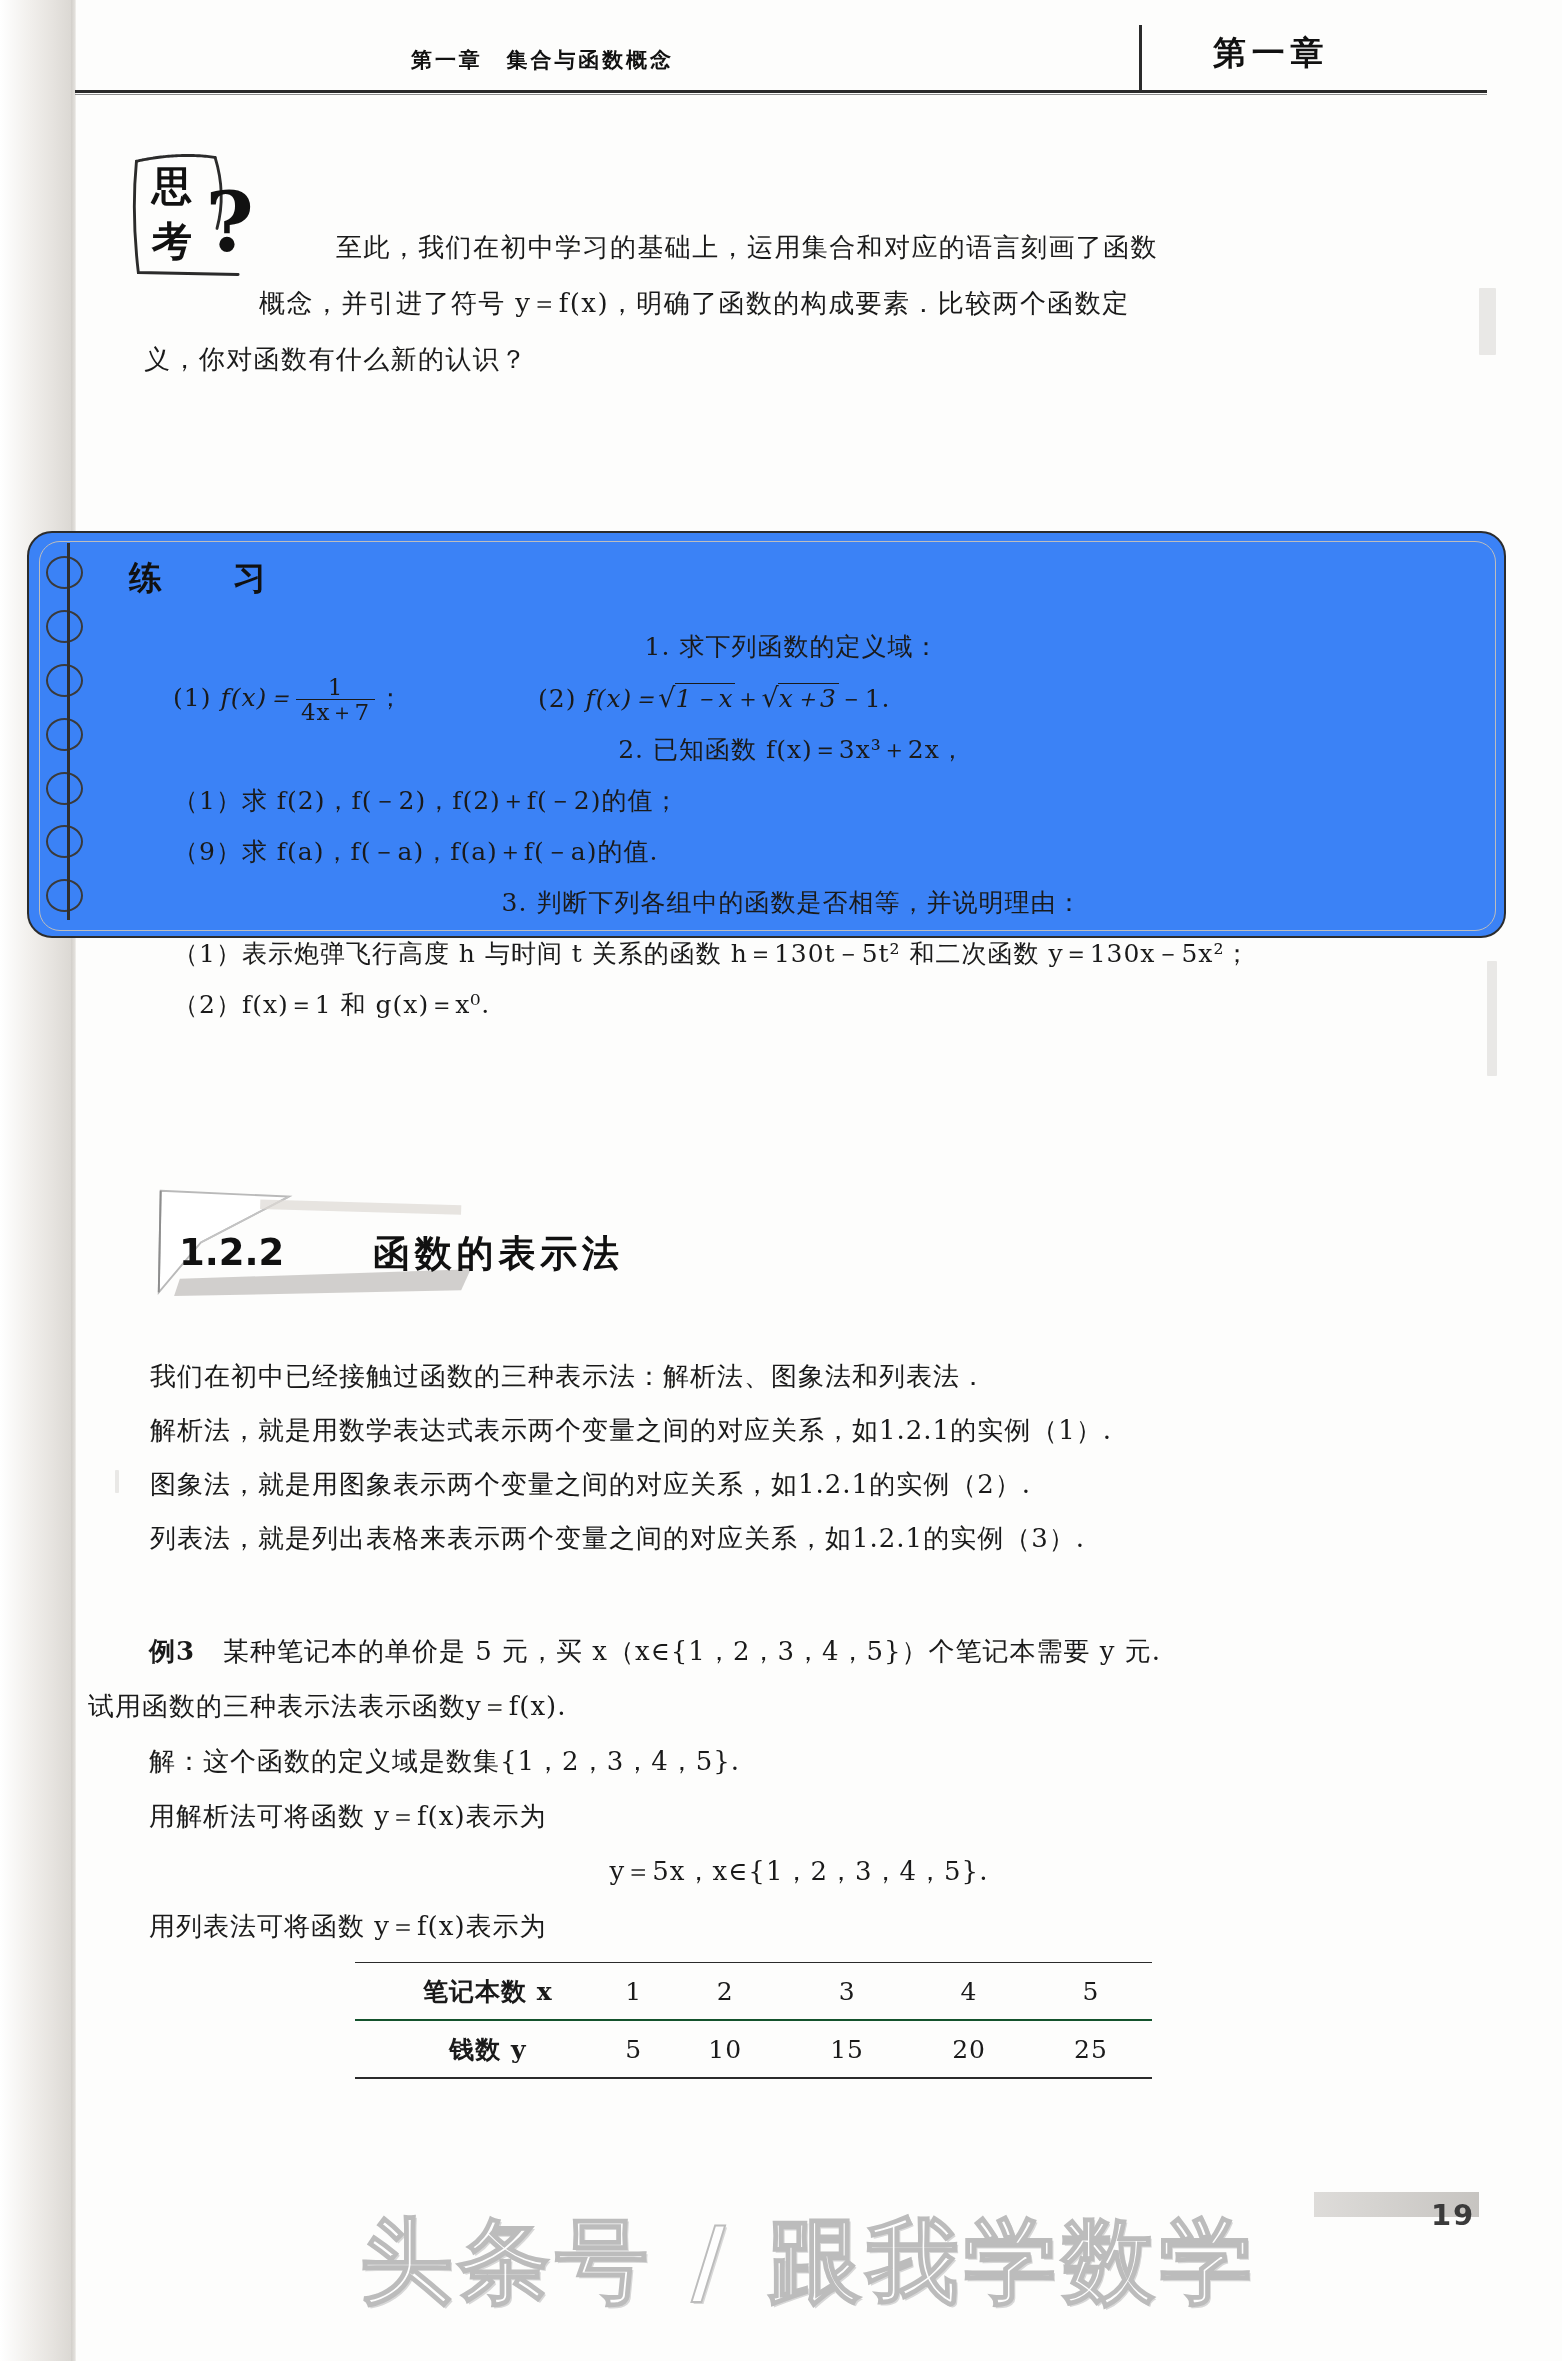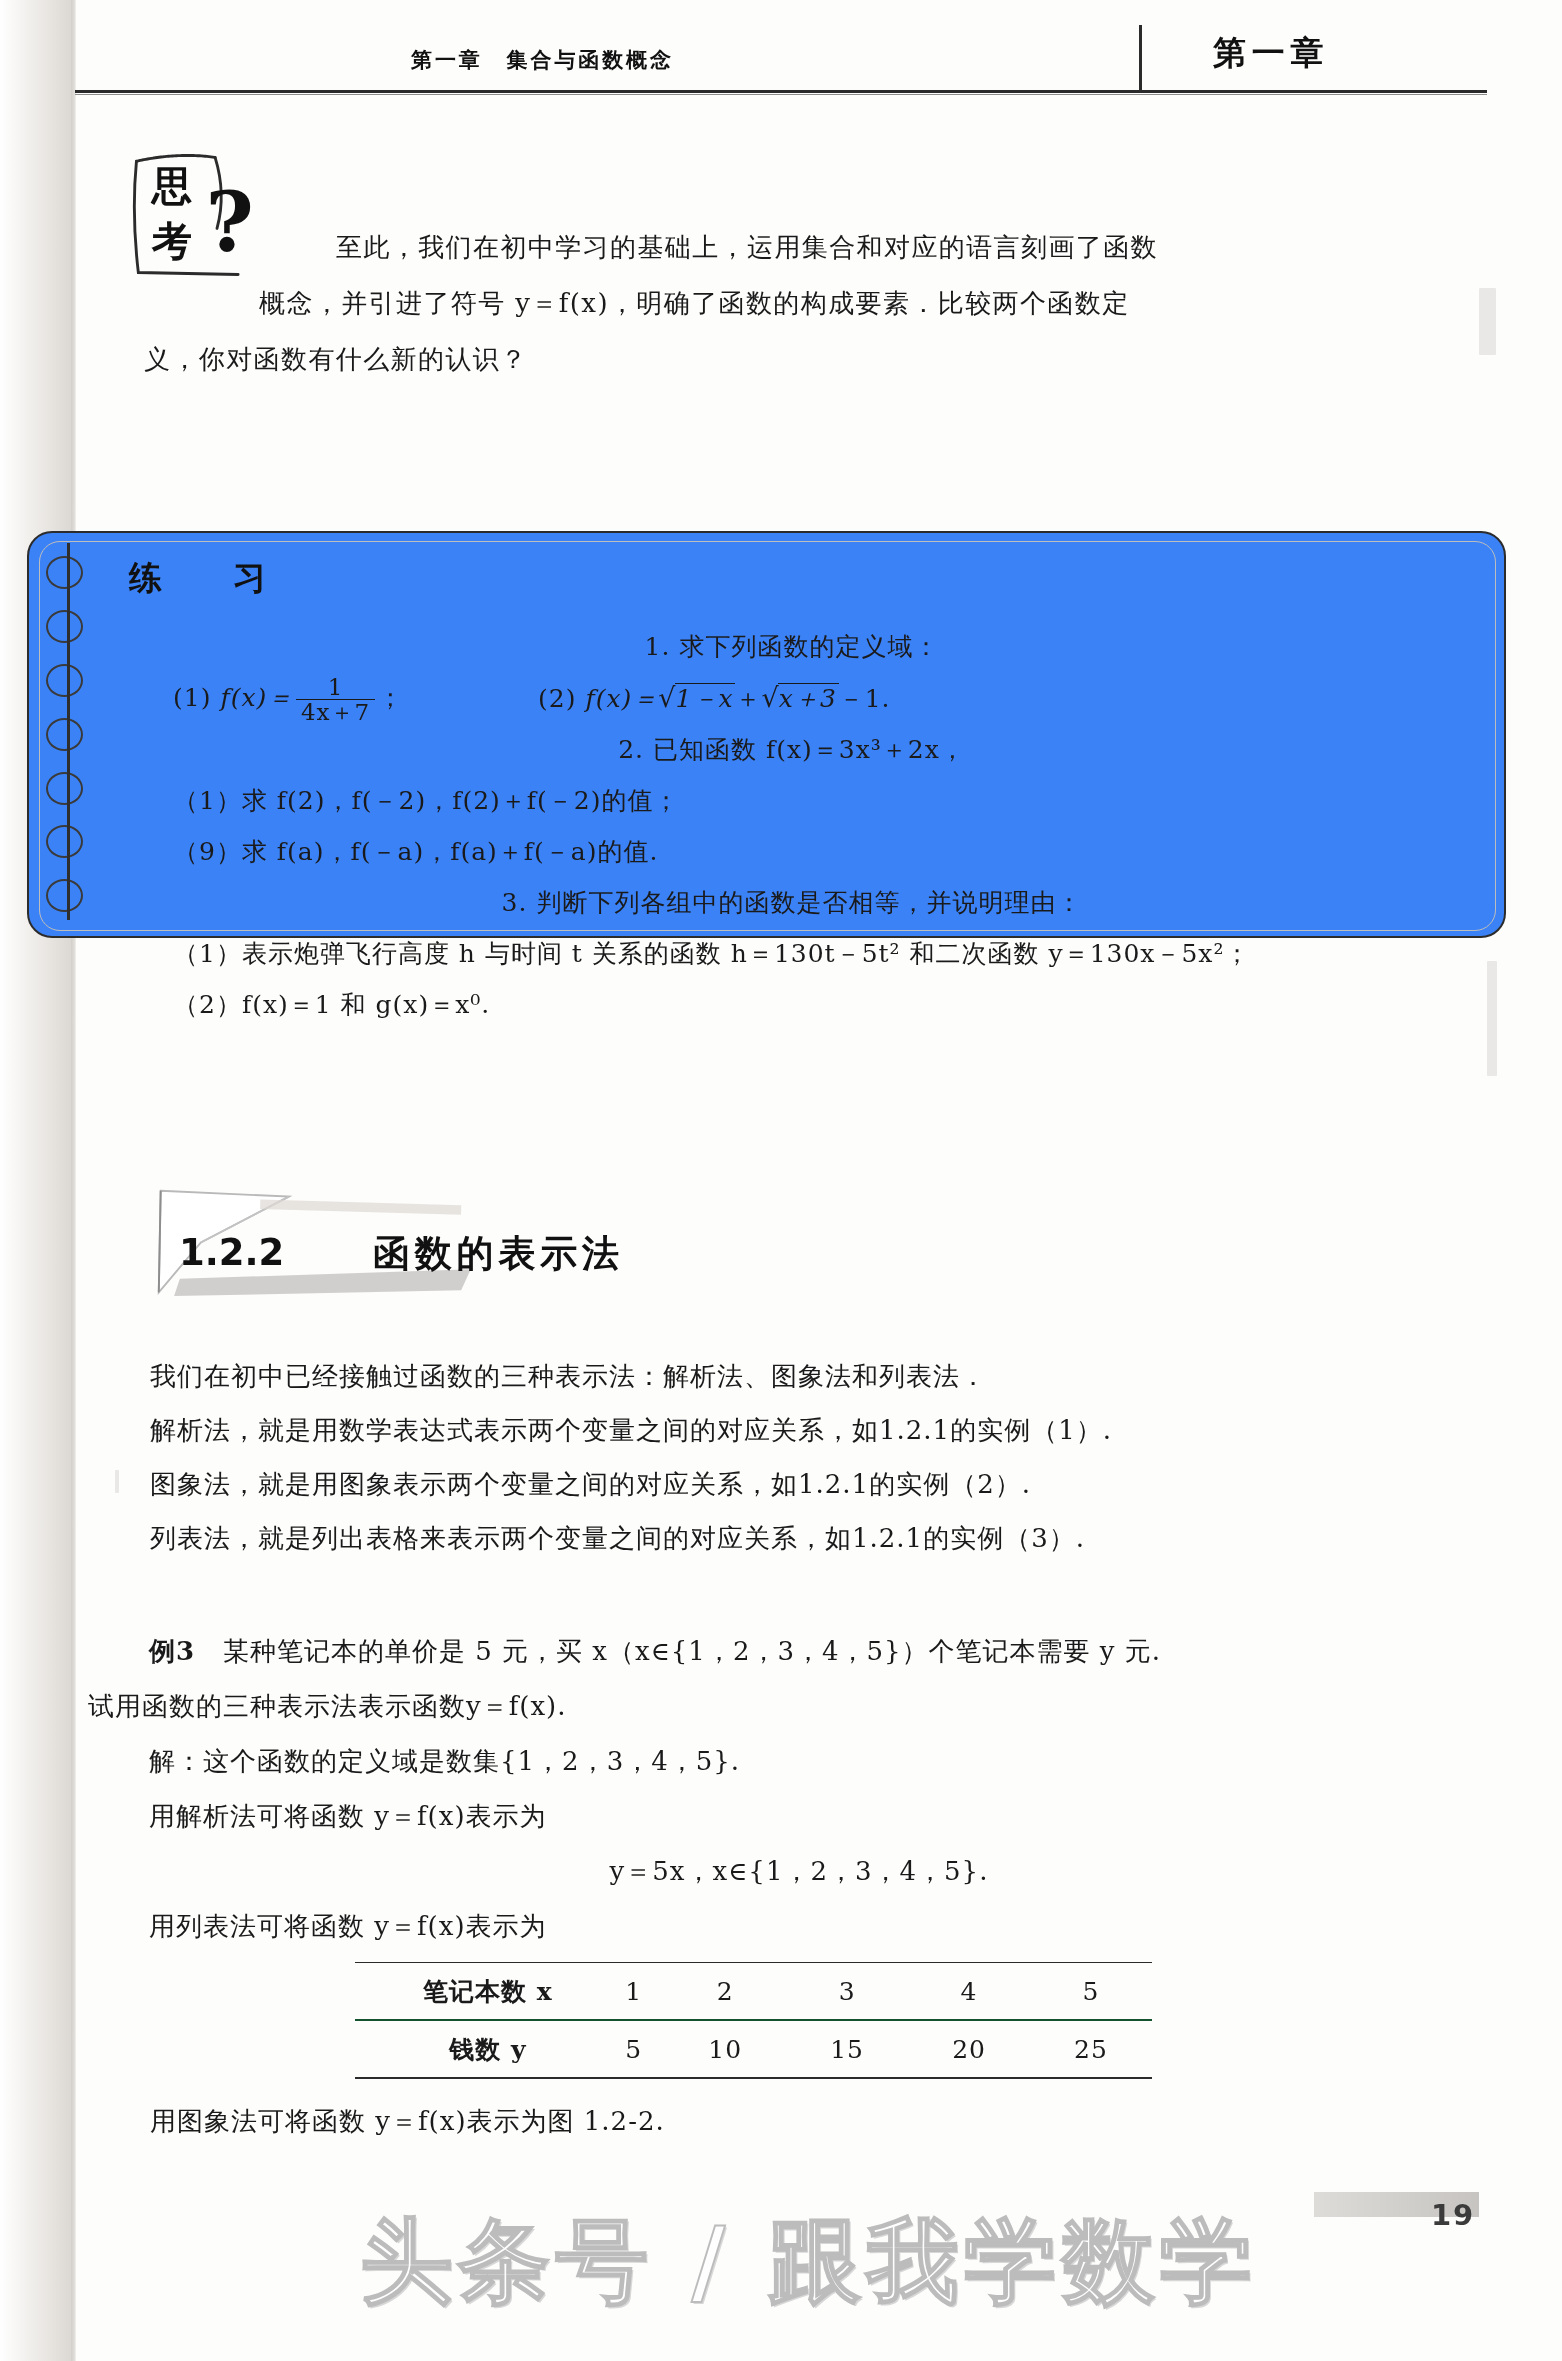--- a/index.html
+++ b/index.html
@@ -311,21 +311,20 @@
           <td>15</td>
           <td>20</td>
           <td>25</td>
         </tr>
       </tbody>
         </table>
       <div class="rule-bottom"></div>
     </div>
   </div>
 
-  <span class="tail">用图象法可将函数 y＝f(x)表示为图 1.2-2.</span>
 
   <div class="corner-mark"></div>
   <div class="page-num">19</div>
   <div class="watermark">头条号 / 跟我学数学</div>
 
   <div class="speck" style="left:1479px;top:288px;width:17.3px;height:67px;"></div>
   <div class="speck" style="left:1487px;top:961px;width:9.6px;height:115px;"></div>
   <div class="speck" style="left:115px;top:1470px;width:3.8px;height:23px;"></div>
 
 </div>

